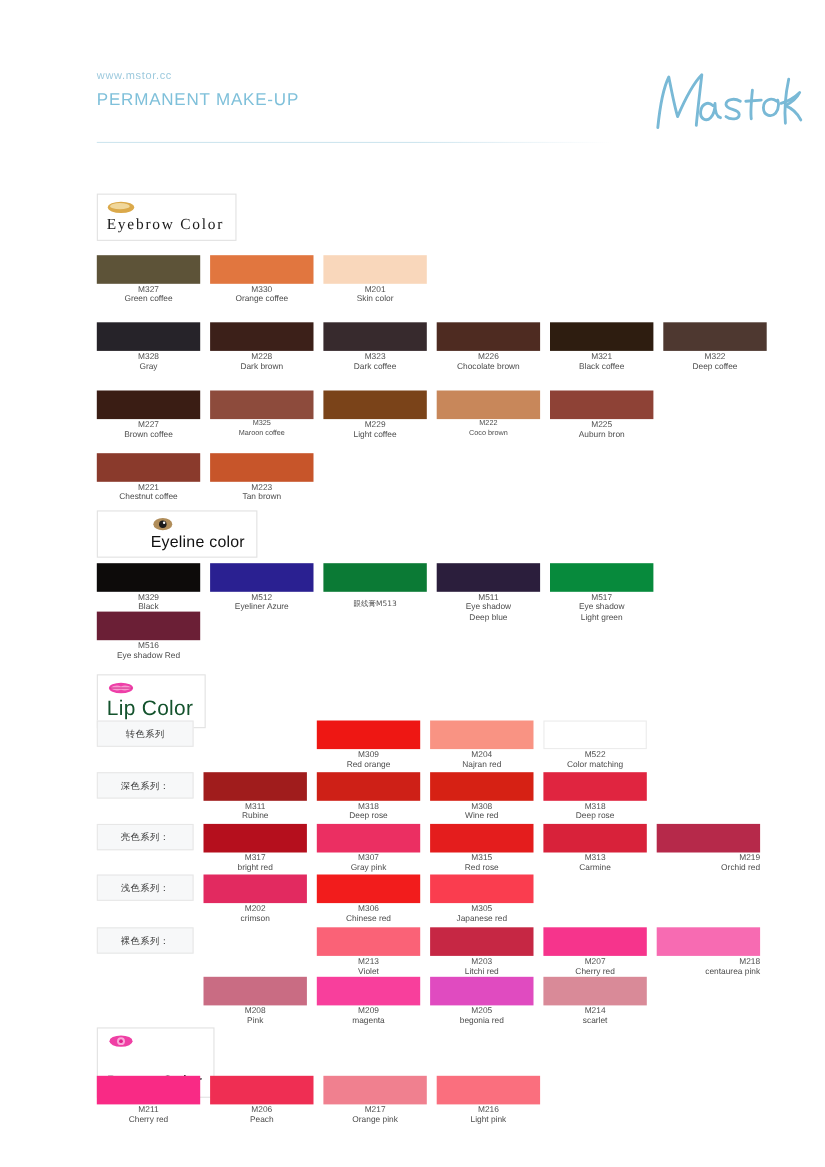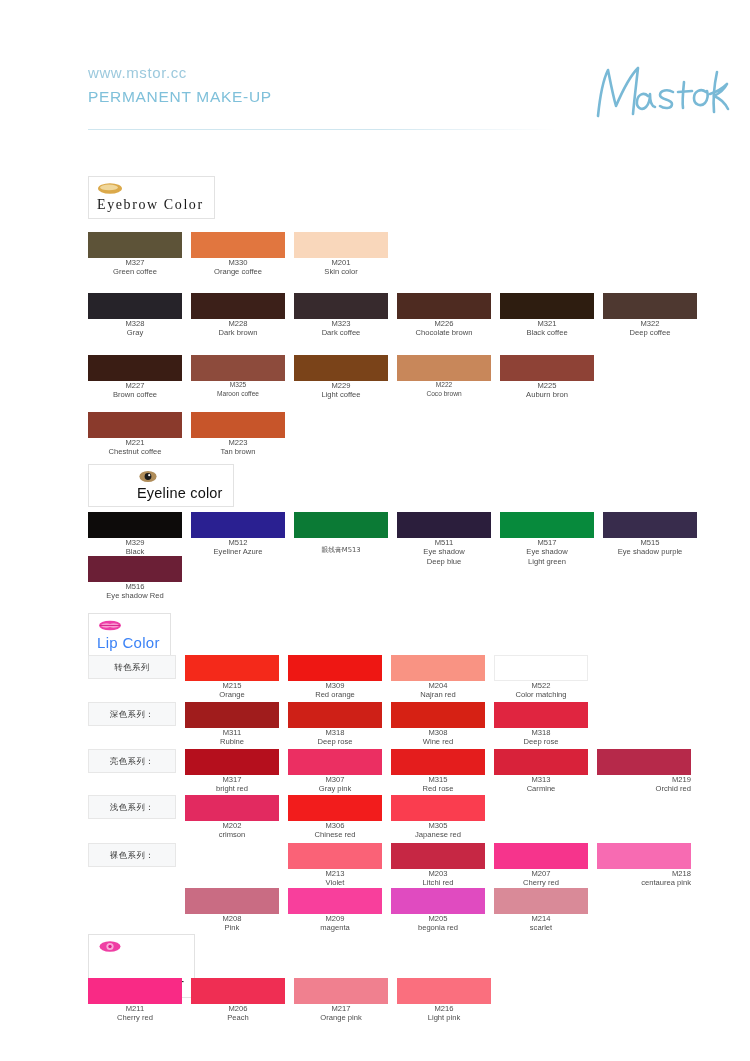--- a/index.html
+++ b/index.html
@@ -9,21 +9,21 @@
     background: #ffffff;
     font-family: "Liberation Sans", sans-serif;
     position: relative;
     overflow: hidden;
   }
   .page { position: relative; width: 750px; height: 1061px; }
 
   
   .header { position: absolute; left: 88px; top: 64px; width: 612px; }
   .site-url {
-    font-size: 15px;
+    font-size: 10px;
     color: #9cc9dd;
     letter-spacing: 0.6px;
     font-family: "Liberation Sans", sans-serif;
   }
   .header-title {
     font-size: 15.5px;
     color: #7fc0da;
     letter-spacing: 0.7px;
     margin-top: 7px;
   }
@@ -55,21 +55,21 @@
   .section-head .ttl { white-space: nowrap; }
 
   .head-eyebrow { left: 88px; top: 176px; }
   .head-eyebrow .ttl {
     font-family: "Liberation Serif", serif;
     font-size: 14px; color: #1a1a1a; letter-spacing: 1.6px;
   }
   .head-eyeline { left: 88px; top: 464px; padding-left: 48px; }
   .head-eyeline .ttl { font-size: 14.5px; color: #111; letter-spacing: 0.2px; }
   .head-lip { left: 88px; top: 613px; }
-  .head-lip .ttl { font-size: 15px; color: #3b82f6; letter-spacing: 0.3px; }
+  .head-lip .ttl { font-size: 19px; color: #14532d; letter-spacing: 0.3px; }
   .head-breast { left: 88px; top: 934px; gap: 21px; }
   .head-breast .ttl { font-size: 15px; color: #111; letter-spacing: 0.3px; }
 
   
   .row { position: absolute; left: 88px; width: 620px; height: 58px; }
   .cell {
     position: absolute;
     width: 94px;
     text-align: center;
   }
@@ -324,27 +324,20 @@
         <span class="nm">Eye shadow<br>Deep blue</span>
       </span>
     </div>
     <div class="cell c4">
       <span class="chip" style="background:#078a3c"></span>
       <span class="cap">
         <span class="code">M517</span>
         <span class="nm">Eye shadow<br>Light green</span>
       </span>
     </div>
-    <div class="cell c5">
-      <span class="chip" style="background:#382c4c"></span>
-      <span class="cap">
-        <span class="code">M515</span>
-        <span class="nm">Eye shadow purple</span>
-      </span>
-    </div>
   </div>
 
   <div class="row" style="top:556px">
     <div class="cell c0">
       <span class="chip" style="background:#6b1f36"></span>
       <span class="cap">
         <span class="code">M516</span>
         <span class="nm">Eye shadow Red</span>
       </span>
     </div>
@@ -356,27 +349,20 @@
         <ellipse cx="13" cy="7.5" rx="11" ry="4.8" fill="#ee3fa8"></ellipse>
         <path d="M3 7.5 Q8 4 13 6 Q18 4 23 7.5 Q18 11 13 9 Q8 11 3 7.5 Z" fill="#f89ad0"></path>
         <path d="M3 7.5 L23 7.5" stroke="#d01f88" stroke-width="0.9"></path>
       </svg>
     </span>
     <span class="ttl">Lip Color</span>
   </div>
 
   <div class="row lip" style="top:655px">
     <div class="cat-chip">转色系列</div>
-    <div class="cell c0">
-      <span class="chip" style="background:#f4291a"></span>
-      <span class="cap">
-        <span class="code">M215</span>
-        <span class="nm">Orange</span>
-      </span>
-    </div>
     <div class="cell c1">
       <span class="chip" style="background:#ee1713"></span>
       <span class="cap">
         <span class="code">M309</span>
         <span class="nm">Red orange</span>
       </span>
     </div>
     <div class="cell c2">
       <span class="chip" style="background:#f99383"></span>
       <span class="cap">

